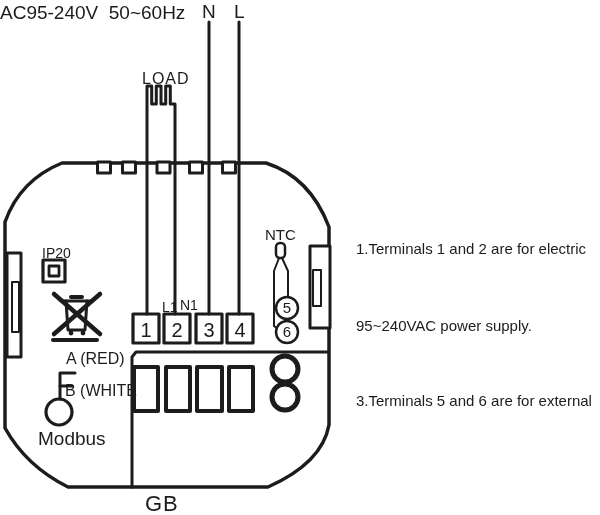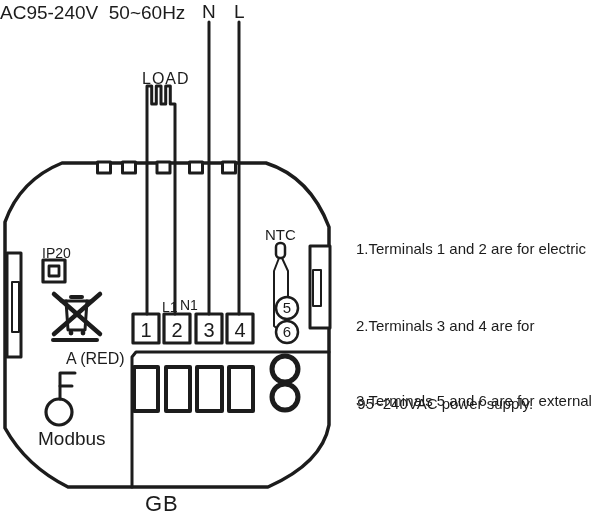--- a/index.html
+++ b/index.html
@@ -124,29 +124,29 @@
   <div class="txt power">AC95-240V  50~60Hz</div>
   <div class="txt nlbl">N</div>
   <div class="txt llbl">L</div>
   <div class="txt loadlbl">LOAD</div>
 
   <div class="txt ip20">IP20</div>
   <div class="txt l1">L1</div>
   <div class="txt n1">N1</div>
   <div class="txt ntclbl">NTC</div>
   <div class="txt ared">A (RED)</div>
+  <div class="txt bwhite">B (WHITE</div>
   <div class="txt modbus">Modbus</div>
   <div class="txt gb">GB</div>
 
 
   <div class="note note1">
     <div>1.Terminals 1 and 2 are for electric</div>
   </div>
   <div class="note note2">
-    <div>2.Terminals 3 and 4 are for</div>
     <div>95~240VAC power supply.</div>
   </div>
   <div class="note note3">
     <div>3.Terminals 5 and 6 are for external</div>
     
   </div>
 
 </div>
 
 </body></html>

